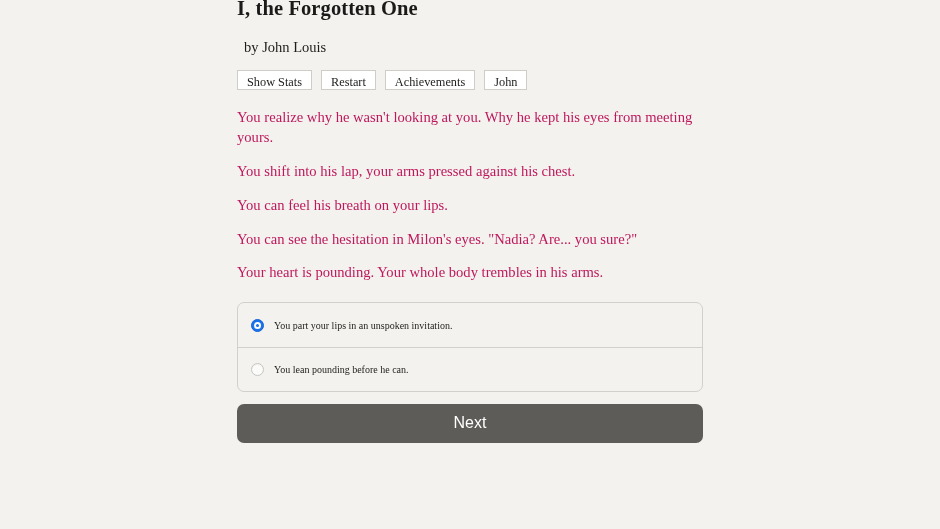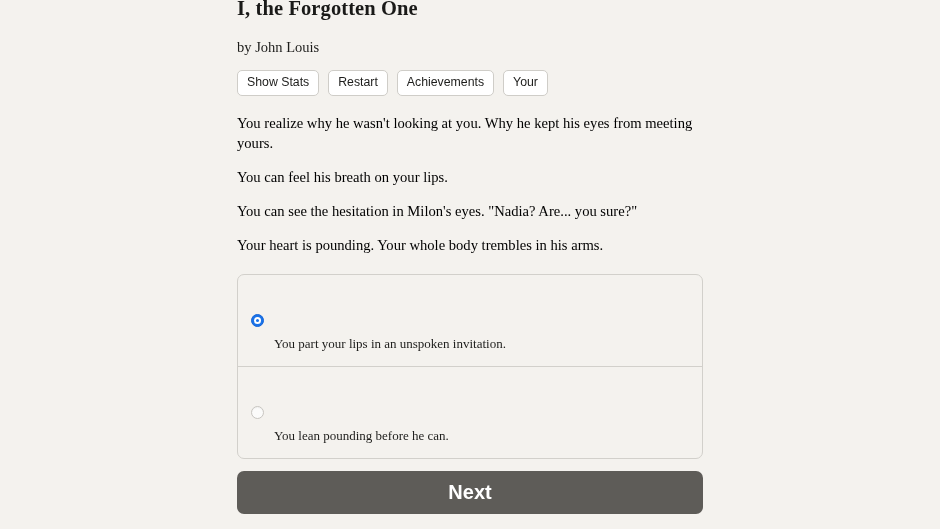--- a/index.html
+++ b/index.html
@@ -39,58 +39,58 @@
     margin: 0;
     padding: 0;
     color: #1a1a18;
   }
 
   .story-byline {
     font-family: "Liberation Serif", "DejaVu Serif", serif;
     font-size: 14.5px;
     font-weight: 400;
     line-height: 1.3;
-    margin: 0;
+    margin: 7px;
     padding: 0;
     margin-top: 16px;
     color: #1d1d1b;
   }
 
   .toolbar {
     margin-top: 14px;
     display: flex;
     flex-direction: row;
     align-items: center;
     gap: 9px;
   }
 
   .toolbar-btn {
-    font-family: Liberation Sans, sans-serif;
+    font-family: Liberation Serif, serif;
     font-size: 12.3px;
     line-height: 1;
     color: #1d1d1b;
     background: #ffffff;
     border: 1px solid #cfcdc8;
-    border-radius: 5px;
-    padding: 5px 9px 6px 9px;
+    border-radius: 0;
+    padding: 5px 9px 0 9px;
     cursor: pointer;
     white-space: nowrap;
     box-sizing: border-box;
   }
 
   .story-body {
     margin-top: 17px;
   }
 
   .para {
     font-family: "Liberation Serif", "DejaVu Serif", serif;
     font-size: 14.6px;
     line-height: 1.42;
     margin: 0 0 13px 0;
-    color: #000000;
+    color: #be185d;
   }
   .para:last-child {
     margin-bottom: 0;
   }
 
   .choices {
     margin-top: 19px;
     border: 1px solid #d2d0cb;
     border-radius: 7px;
     background: transparent;
@@ -149,62 +149,62 @@
     width: 3px;
     height: 3px;
     margin-left: -1.5px;
     margin-top: -1.5px;
     border-radius: 50%;
     background: #1a73e8;
   }
 
   .choice-label {
     font-family: "Liberation Serif", "DejaVu Serif", serif;
-    font-size: 13px;
+    font-size: 10px;
     line-height: 1.3;
     color: #1d1d1b;
-    margin-top: 48px;
   }
 
   .next-button {
     margin-top: 12px;
     display: block;
     width: 100%;
     background: #5e5c58;
     color: #ffffff;
     border: none;
     border-radius: 7px;
     font-family: "Liberation Sans", "DejaVu Sans", sans-serif;
-    font-size: 20px;
-    font-weight: 700;
+    font-size: 16px;
+    font-weight: 400;
     line-height: 1;
     padding: 11px 0 12px 0;
     text-align: center;
     cursor: pointer;
     box-sizing: border-box;
   }
 </style>
 </head>
 <body>
 
 <div class="page">
   <div class="content">
 
     <h1 class="story-title">I, the Forgotten One</h1>
     <div class="story-byline">by John Louis</div>
 
     <div class="toolbar">
       <button class="toolbar-btn">Show Stats</button>
       <button class="toolbar-btn">Restart</button>
       <button class="toolbar-btn">Achievements</button>
-      <button class="toolbar-btn">Your</button>
+      <button class="toolbar-btn">John</button>
     </div>
 
     <div class="story-body">
       <p class="para">You realize why he wasn't looking at you. Why he kept his eyes from meeting yours.</p>
+      <p class="para">You shift into his lap, your arms pressed against his chest.</p>
       <p class="para">You can feel his breath on your lips.</p>
       <p class="para">You can see the hesitation in Milon's eyes. "Nadia? Are... you sure?"</p>
       <p class="para">Your heart is pounding. Your whole body trembles in his arms.</p>
     </div>
 
     <div class="choices">
       <div class="choice-row">
         <span class="radio on"></span>
         <span class="choice-label">You part your lips in an unspoken invitation.</span>
       </div>

